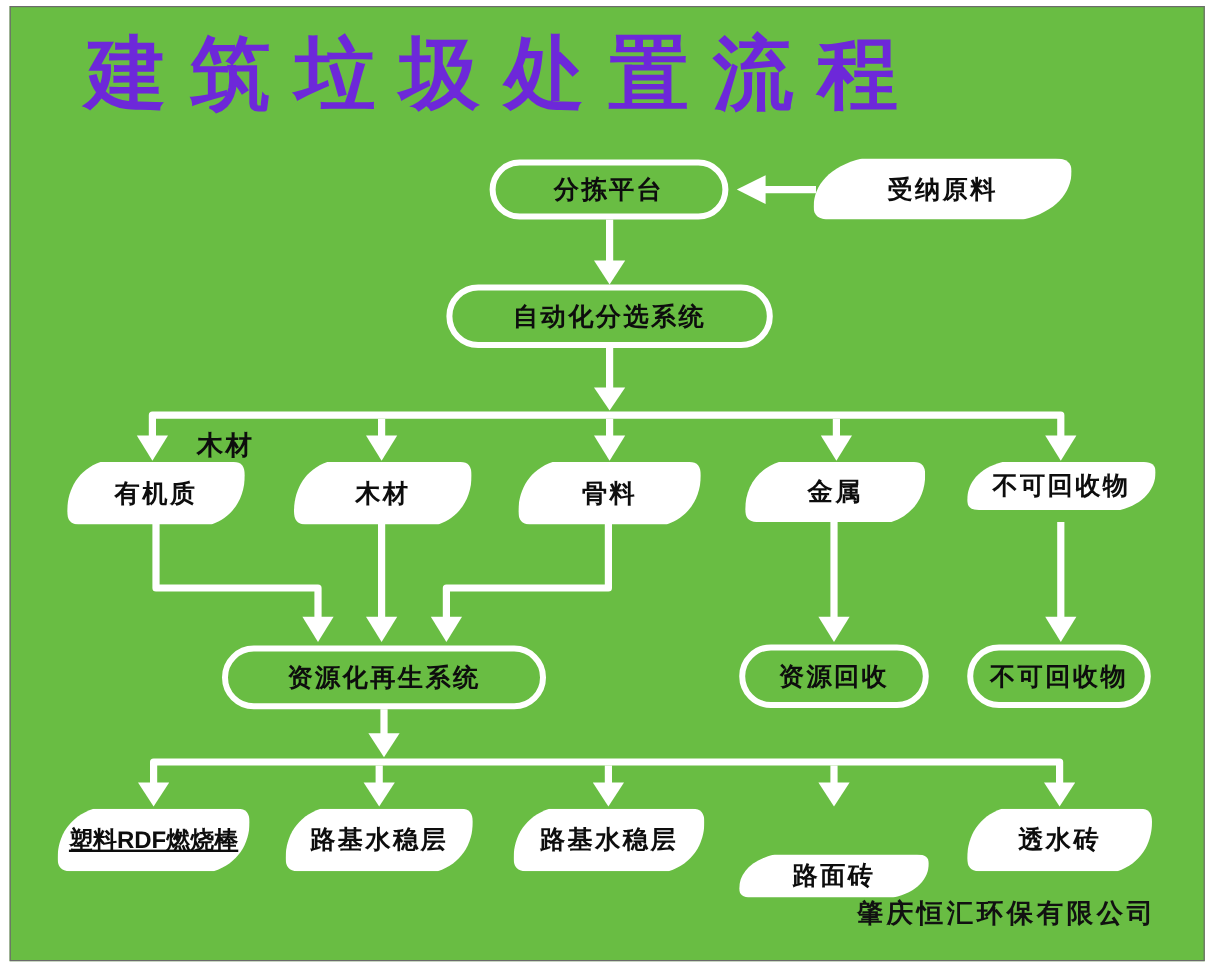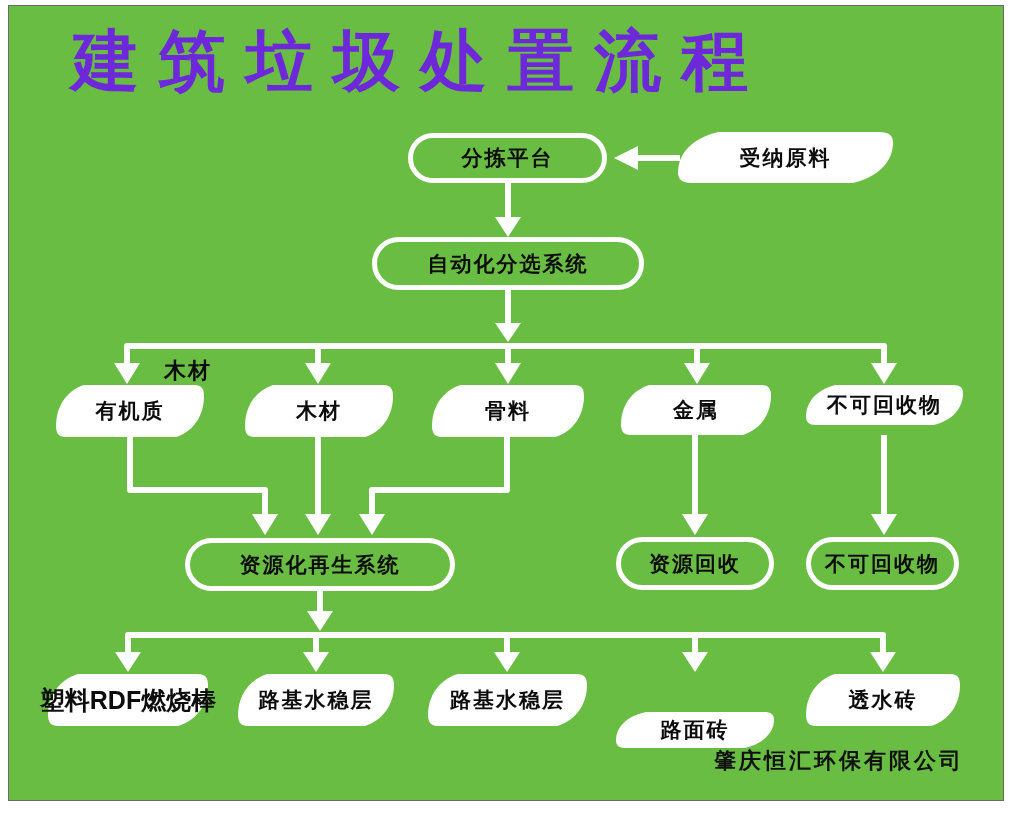--- a/index.html
+++ b/index.html
@@ -24,21 +24,21 @@
   .node{position:absolute;display:flex;align-items:center;justify-content:center;box-sizing:border-box;}
   .pill{
     border:5px solid #ffffff;border-radius:30px;background:transparent;
   }
   .leaf{background:transparent;}
   .leaf .leaf-bg{position:absolute;left:0;top:0;width:100%;height:100%;}
   .node-label{
     position:relative;z-index:2;color:#0d0d0d;font-weight:bold;
     font-size:21px;letter-spacing:2px;white-space:nowrap;
   }
-  .node-label.small{font-size:25px;letter-spacing:0px;}
+  .node-label.small{font-size:20px;letter-spacing:0px;text-decoration:underline;}
   .float-label{
     position:absolute;color:#0d0d0d;font-weight:bold;font-size:22px;
     letter-spacing:2px;white-space:nowrap;
   }
   .company{
     position:absolute;left:8px;top:746px;width:956px;text-align:right;
     font-size:22px;font-weight:900;color:#111;letter-spacing:3px;
     white-space:nowrap;
   }
 </style>

